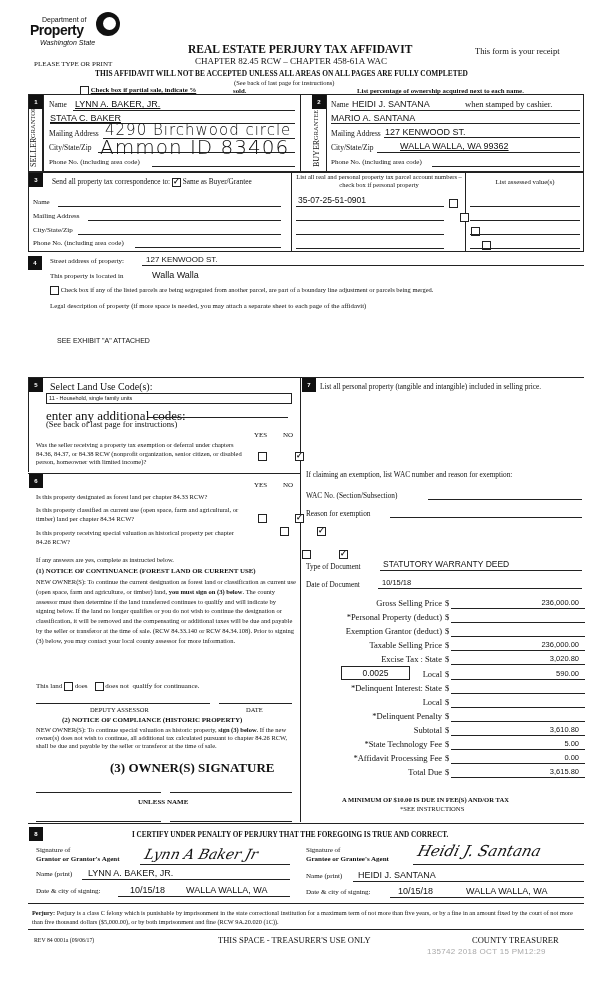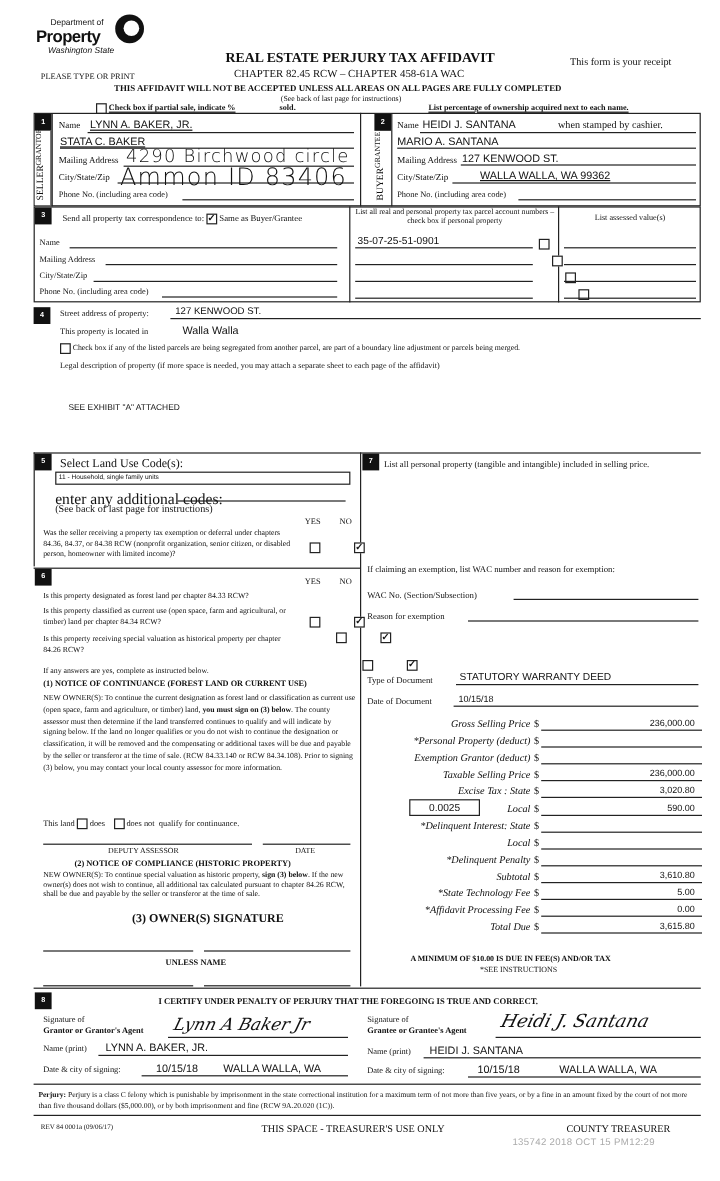--- a/index.html
+++ b/index.html
@@ -12,21 +12,21 @@
   .line { position: absolute; border-bottom: 1px solid #222; }
   .cb { display: inline-block; width: 9px; height: 9px; border: 1.3px solid #222; vertical-align: middle; position: relative; background: #fff; }
   .cb.checked::after { content: "✓"; position: absolute; left: 0; top: -3px; font-size: 8px; font-weight: bold; line-height: 12px; color: #111; }
   .fill { font-family: "Liberation Sans", sans-serif; font-size: 9px; }
   .vtext { writing-mode: vertical-rl; transform: rotate(180deg); font-size: 8px; text-align: center; }
   .b { font-weight: bold; }
   .u { text-decoration: underline; }
   .logo-swoosh { width: 24px; height: 24px; border-radius: 50%; background: #111; position: relative; }
   .logo-swoosh::after { content: ""; position: absolute; left: 7px; top: 5px; width: 13px; height: 13px; border-radius: 50%; background: #fff; }
   .fee-row { position: absolute; left: 305px; width: 280px; height: 13px; font-size: 8.5px; }
-  .fee-label { position: absolute; right: 143px; top: 0; white-space: nowrap; font-style: italic; }
+  .fee-label { position: absolute; right: 143px; top: 0; white-space: nowrap; }
   .fee-dollar { position: absolute; left: 140px; top: 0; }
   .fee-line { position: absolute; left: 146px; right: 0; top: 10px; border-bottom: 1px solid #222; }
   .fee-val { position: absolute; right: 6px; top: 0; font-family: "Liberation Sans", sans-serif; font-size: 7.5px; }
   .para { font-size: 7.6px; line-height: 9.7px; }
 </style>
 </head>
 <body>
 
 
 
@@ -197,21 +197,21 @@
 </div>
 <div class="line" style="left:36px;top:703px;width:174px;"></div>
 <div class="line" style="left:219px;top:703px;width:73px;"></div>
 <div class="abs" style="left:90px;top:706px;font-size:6.5px;">DEPUTY ASSESSOR</div>
 <div class="abs" style="left:246px;top:706px;font-size:6.5px;">DATE</div>
 <div class="abs b" style="left:62px;top:716px;font-size:7px;">(2) NOTICE OF COMPLIANCE (HISTORIC PROPERTY)</div>
 <div class="abs para" style="left:36px;top:726px;width:262px;font-size:6.5px;line-height:8px;">
   <span>NEW OWNER(S): To continue special valuation as historic property,</span>
   <span class="b">sign (3) below</span><span>. If the new owner(s) does not wish to continue, all additional tax calculated pursuant to chapter 84.26 RCW, shall be due and payable by the seller or transferor at the time of sale.</span>
 </div>
-<div class="abs b" style="left:110px;top:760px;font-size:10px;">(3)  OWNER(S) SIGNATURE</div>
+<div class="abs b" style="left:110px;top:760px;font-size:13px;">(3)  OWNER(S) SIGNATURE</div>
 <div class="line" style="left:36px;top:792px;width:125px;"></div>
 <div class="line" style="left:170px;top:792px;width:122px;"></div>
 <div class="abs b" style="left:138px;top:798px;font-size:7px;">UNLESS NAME</div>
 <div class="line" style="left:36px;top:821px;width:125px;"></div>
 <div class="line" style="left:170px;top:821px;width:122px;"></div>
 
 
 <div class="abs num" style="left:302px;top:378px;">7</div>
 <div class="abs" style="left:320px;top:381px;width:265px;font-size:7.3px;line-height:11px;">List all  personal property (tangible and intangible) included in selling price.</div>
 <div class="abs" style="left:306px;top:470px;font-size:7.3px;">If claiming an exemption, list WAC number and reason for exemption:</div>
@@ -220,21 +220,21 @@
 <div class="abs" style="left:306px;top:509px;font-size:7.3px;">Reason for exemption</div>
 <div class="line" style="left:390px;top:517px;width:192px;"></div>
 
 <div class="abs" style="left:306px;top:562px;font-size:7.3px;">Type of Document</div>
 <div class="line" style="left:380px;top:570px;width:202px;"></div>
 <div class="abs fill" style="left:383px;top:559px;font-size:8.5px;">STATUTORY WARRANTY DEED</div>
 <div class="abs" style="left:306px;top:580px;font-size:7.3px;">Date of Document</div>
 <div class="line" style="left:378px;top:588px;width:204px;"></div>
 <div class="abs fill" style="left:382px;top:578px;font-size:7.5px;">10/15/18</div>
 
-<div class="abs fill" style="left:341px;top:666px;width:59px;height:14px;border:1.3px solid #222;text-align:center;font-size:8.5px;line-height:12px;">0.0025</div>
+<div class="abs fill" style="left:341px;top:666px;width:69px;height:14px;border:1.3px solid #222;text-align:center;font-size:8.5px;line-height:12px;">0.0025</div>
 <div id="fee-rows">
     <div class="fee-row" style="top:598px;">
          <span class="fee-label">Gross Selling Price</span>
          <span class="fee-dollar">$</span>
          <span class="fee-line"></span>
          <span class="fee-val">236,000.00</span>
        </div>
     <div class="fee-row" style="top:612px;">
          <span class="fee-label">*Personal Property (deduct)</span>
          <span class="fee-dollar">$</span>

